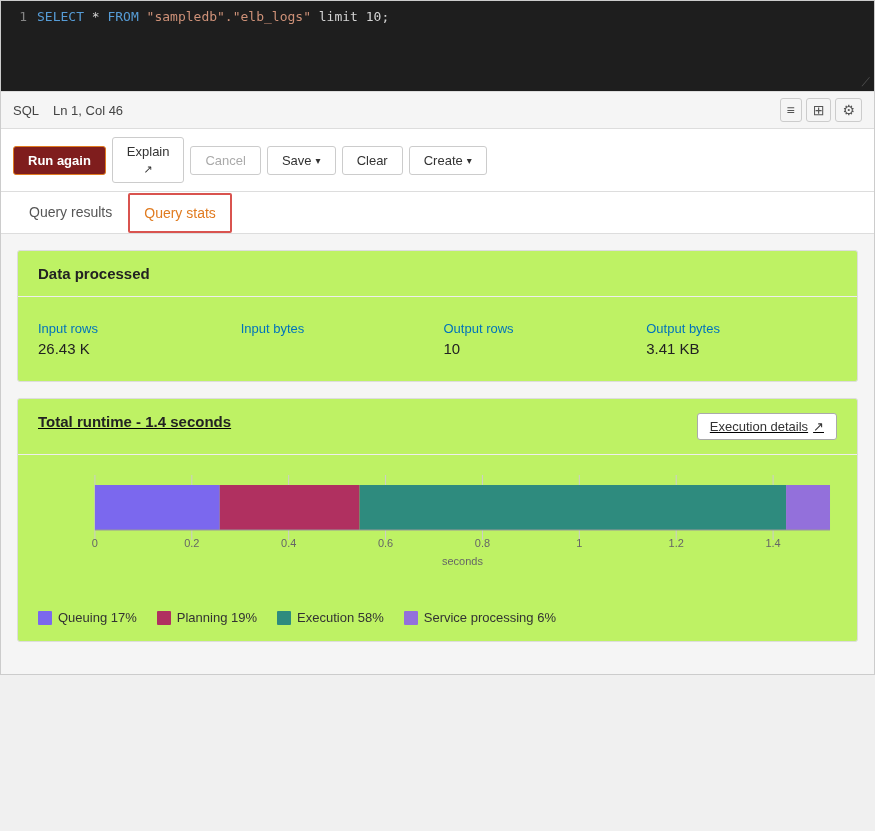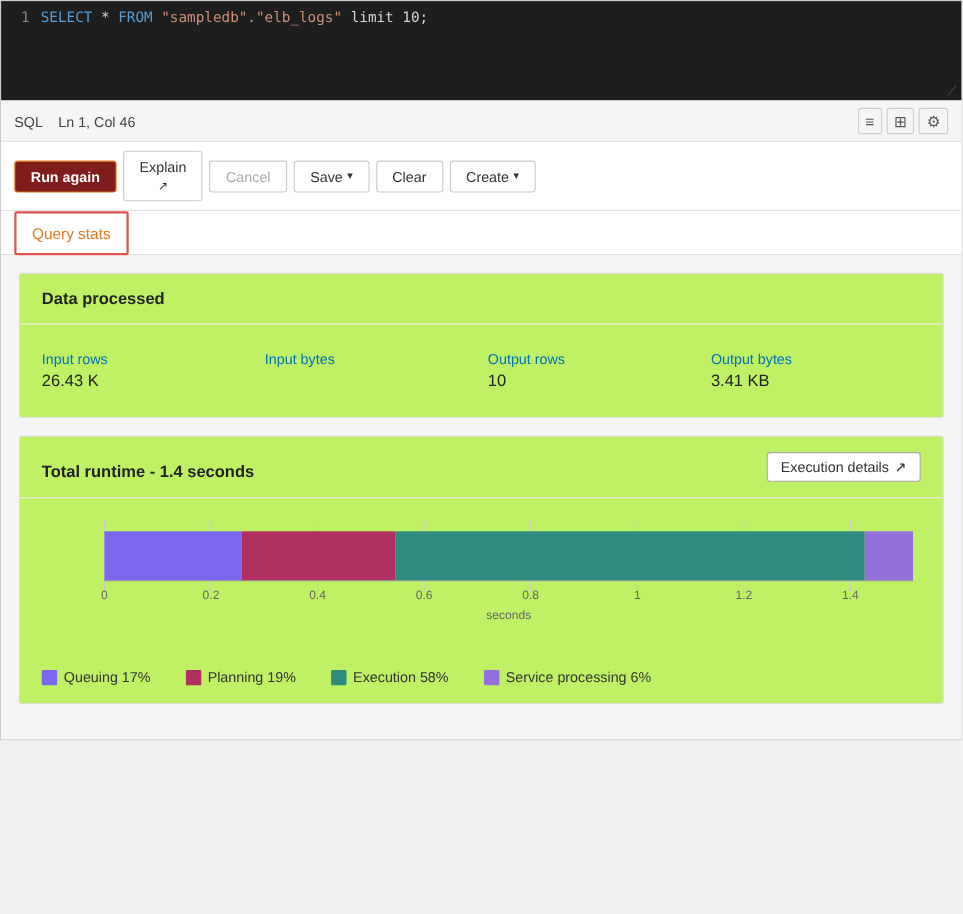--- a/index.html
+++ b/index.html
@@ -187,24 +187,25 @@
     }
     .stat-value {
       color: #222;
       font-size: 15px;
       font-weight: 500;
     }
 
     
     .runtime-header {
       display: flex;
-      align-items: flex-end;
+      align-items: flex-start;
       justify-content: space-between;
       padding: 14px 20px;
       border-bottom: 1px solid #eee;
+      text-decoration: underline;
     }
     .runtime-title {
       font-size: 15px;
       font-weight: bold;
       color: #222;
     }
     .execution-details-btn {
       border: 1px solid #aaa;
       background: #fff;
       padding: 5px 12px;
@@ -219,21 +220,21 @@
 
     
     .chart-area {
       padding: 20px 20px 10px 20px;
     }
 
     
     .legend {
       display: flex;
       align-items: center;
-      gap: 32px;
+      gap: 20px;
       padding: 12px 20px 16px 20px;
       flex-wrap: wrap;
     }
     .legend-item {
       display: flex;
       align-items: center;
       gap: 6px;
       font-size: 13px;
       color: #333;
     }
@@ -288,20 +289,21 @@
       <span class="dropdown-arrow">▾</span>
     </button>
     <button class="btn">Clear</button>
     <button class="btn btn-dropdown">
       <span>Create</span>
       <span class="dropdown-arrow">▾</span>
     </button>
   </div>
 
   <div class="tabs-bar">
+    <div class="tab">Query results</div>
     <div class="tab tab-active">Query stats</div>
   </div>
 
   <div class="content-area">
 
     <div class="card">
       <div class="card-header">Data processed</div>
       <div class="card-body">
         <div class="stats-grid">
           <div class="stat-item">

